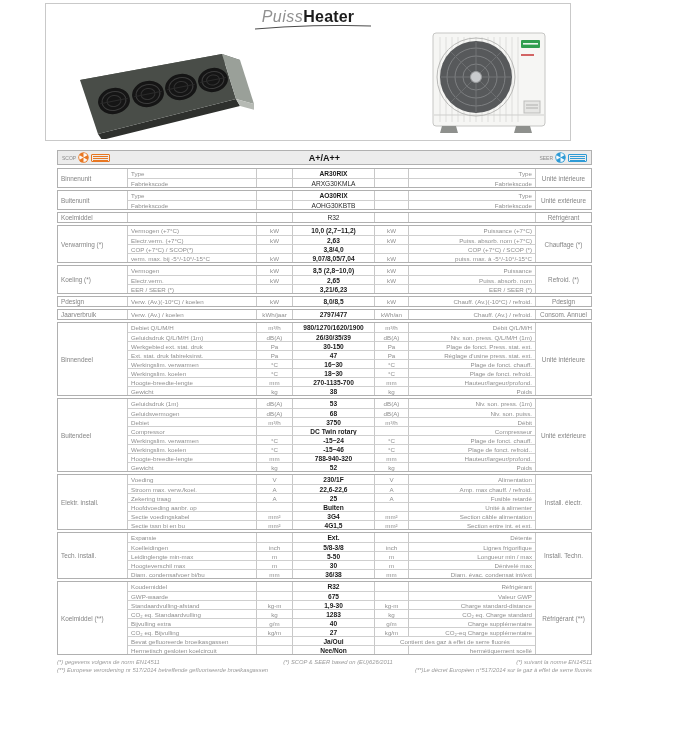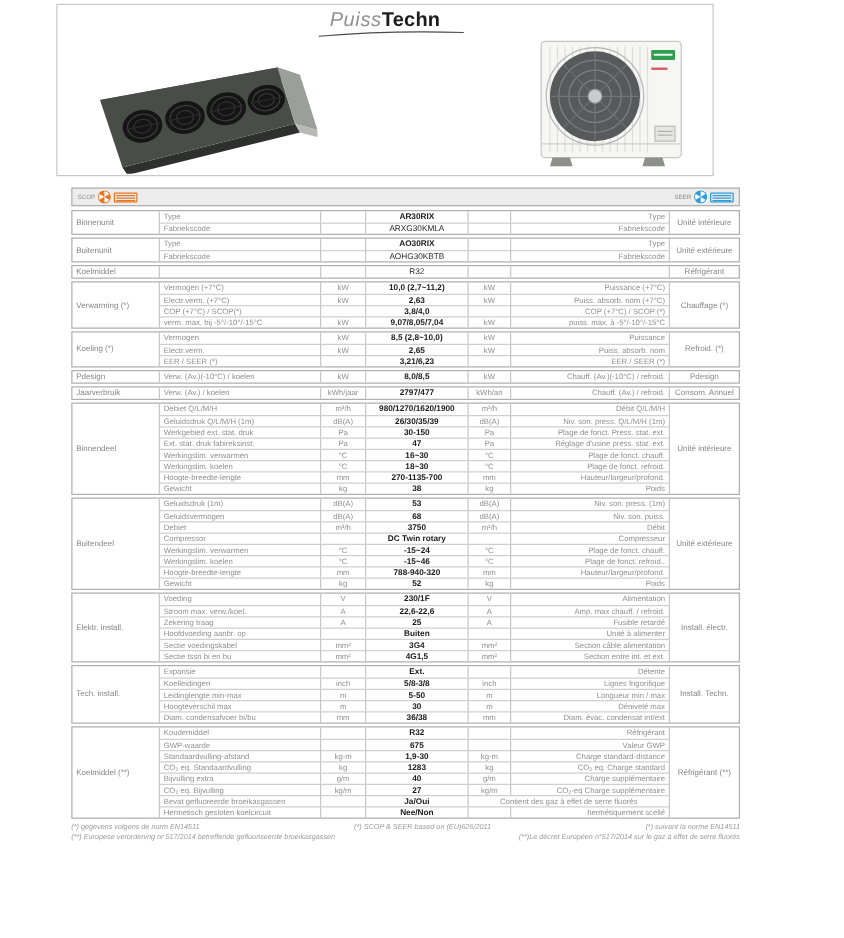--- a/index.html
+++ b/index.html
@@ -60,21 +60,21 @@
 
   .footnotes{margin-top:4px;font-size:5.8px;color:#9a9a9a;font-style:italic;}
   .fnrow{display:flex;justify-content:space-between;margin-top:2px;}
   .fnrow span{white-space:nowrap;}
 </style>
 </head>
 <body>
 
 <div class="header-frame">
   <div class="logo">
-    <span class="logo-airco">Puiss</span><span class="logo-heater">Techn</span>
+    <span class="logo-airco">Puiss</span><span class="logo-heater">Heater</span>
   </div>
   <svg class="logo-swoosh" width="120" height="8" viewBox="0 0 120 8">
     <path d="M2 6 Q60 1 118 3" stroke="#4a4a4a" stroke-width="1" fill="none"></path>
   </svg>
 
   <svg class="indoor-img" width="180" height="95" viewBox="0 0 180 95">
     <polygon points="24,90 162,55 166,62 28,96" fill="#2e302d"></polygon>
     <polygon points="6,36 148,10 166,16 26,43" fill="#61665f"></polygon>
     <polygon points="6,36 148,10 162,55 24,90" fill="#494d48"></polygon>
     <polygon points="148,10 166,16 180,60 162,55" fill="#9aa099"></polygon>
@@ -161,20 +161,21 @@
           <path d="M5.5 5.5 L5.5 1 A4.5 4.5 0 0 1 9.4 3.2 Z" transform="rotate(120 5.5 5.5)"></path>
           <path d="M5.5 5.5 L5.5 1 A4.5 4.5 0 0 1 9.4 3.2 Z" transform="rotate(240 5.5 5.5)"></path>
         </g>
       </svg>
       <span class="badge orange">
           <i></i>
           <i></i>
           <i></i>
         </span>
     </div>
+    <div class="bar-rating">A+/A++</div>
     <div class="bar-group">
       <span class="bar-tiny">SEER</span>
       <svg width="11" height="11" viewBox="0 0 11 11">
         <circle cx="5.5" cy="5.5" r="5.2" fill="#2e9bd6"></circle>
         <g fill="#ffffff" opacity="0.95">
           <path d="M5.5 5.5 L5.5 1 A4.5 4.5 0 0 1 9.4 3.2 Z"></path>
           <path d="M5.5 5.5 L5.5 1 A4.5 4.5 0 0 1 9.4 3.2 Z" transform="rotate(120 5.5 5.5)"></path>
           <path d="M5.5 5.5 L5.5 1 A4.5 4.5 0 0 1 9.4 3.2 Z" transform="rotate(240 5.5 5.5)"></path>
         </g>
       </svg>

